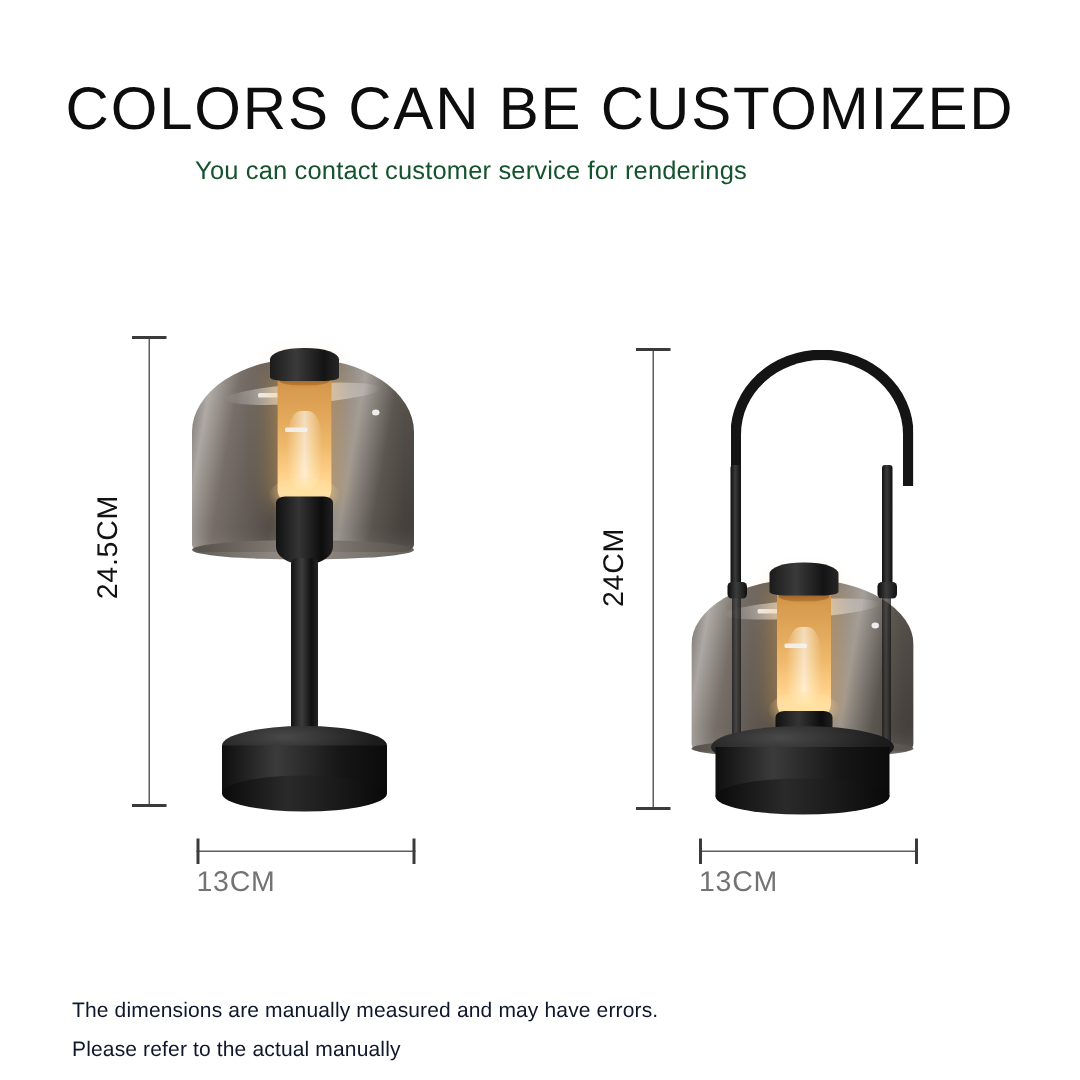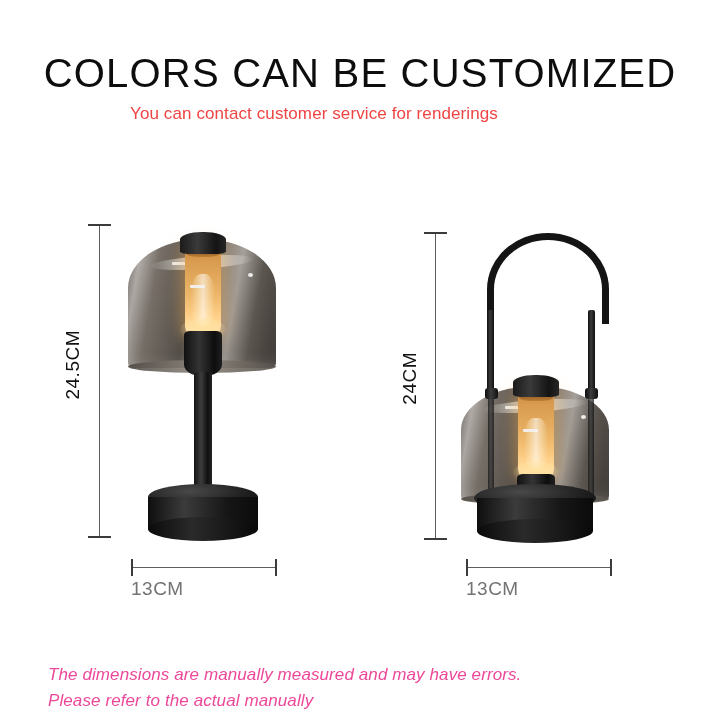--- a/index.html
+++ b/index.html
@@ -31,32 +31,31 @@
     white-space: nowrap;
   }
   #subtitle {
     position: absolute;
     left: 0;
     top: 104px;
     width: 628px;
     text-align: center;
     font-size: 17px;
     font-weight: 400;
-    color: #ef4444;
+    color: #14532d;
     letter-spacing: .1px;
   }
 
   
   .note {
     position: absolute;
     left: 48px;
-    font-size: 17px;
-    color: #ec4899;
+    font-size: 14px;
+    color: #0f172a;
     letter-spacing: .1px;
-    font-style: italic;
   }
   #note-1 { top: 665px; }
   #note-2 { top: 691px; }
 
   
   .dim-v {
     position: absolute;
     width: 1px;
     background: #5d5d5d;
   }

